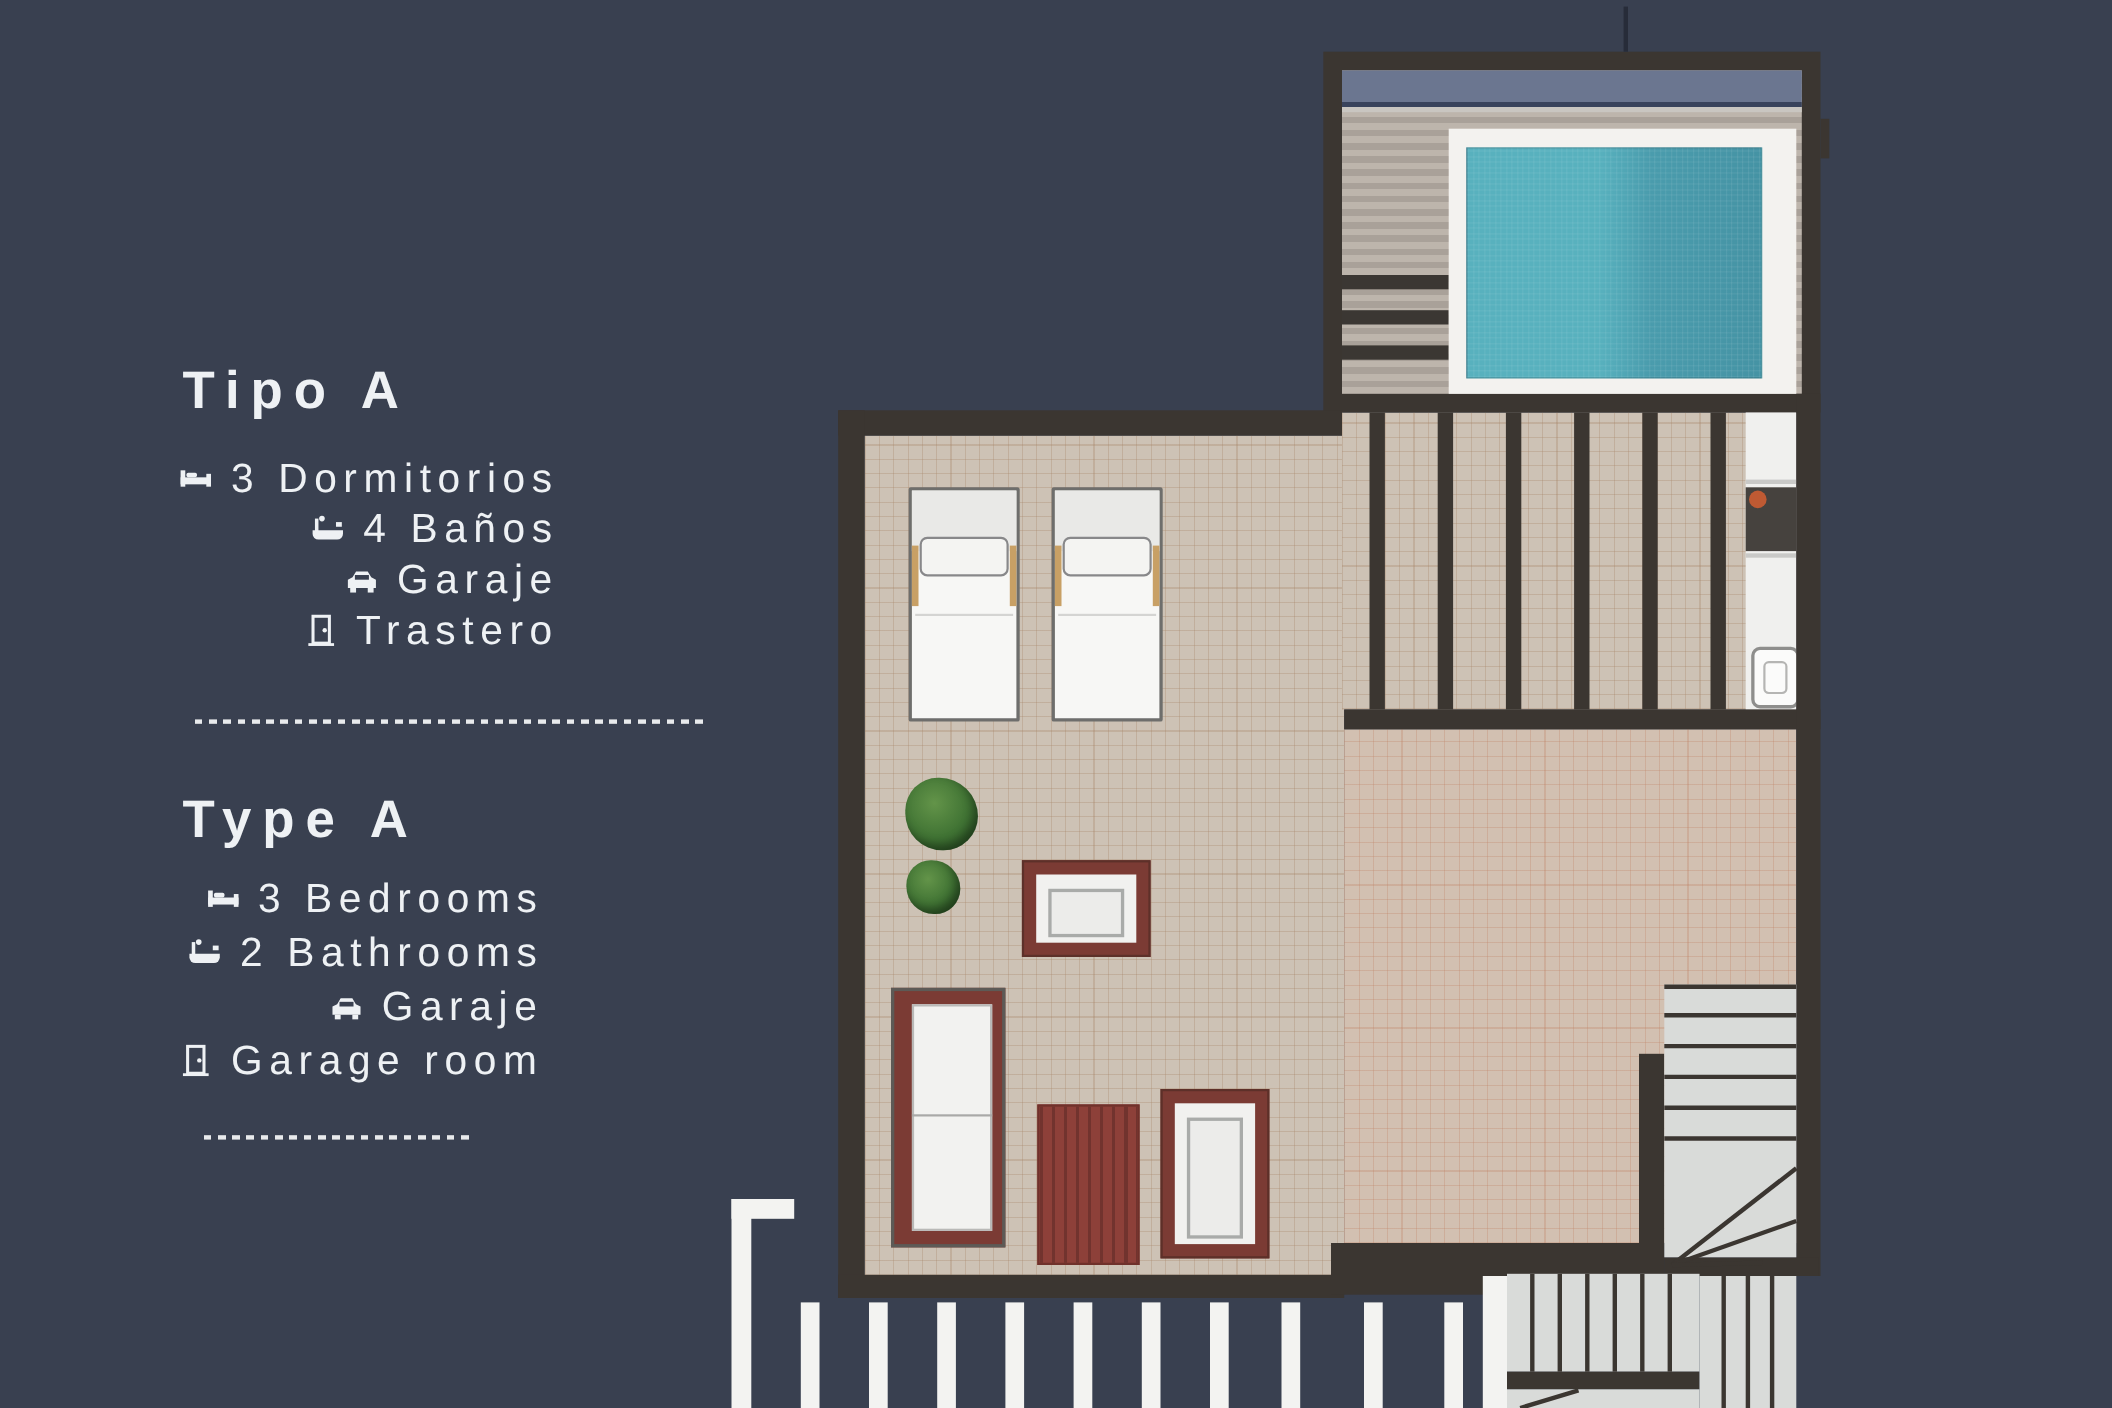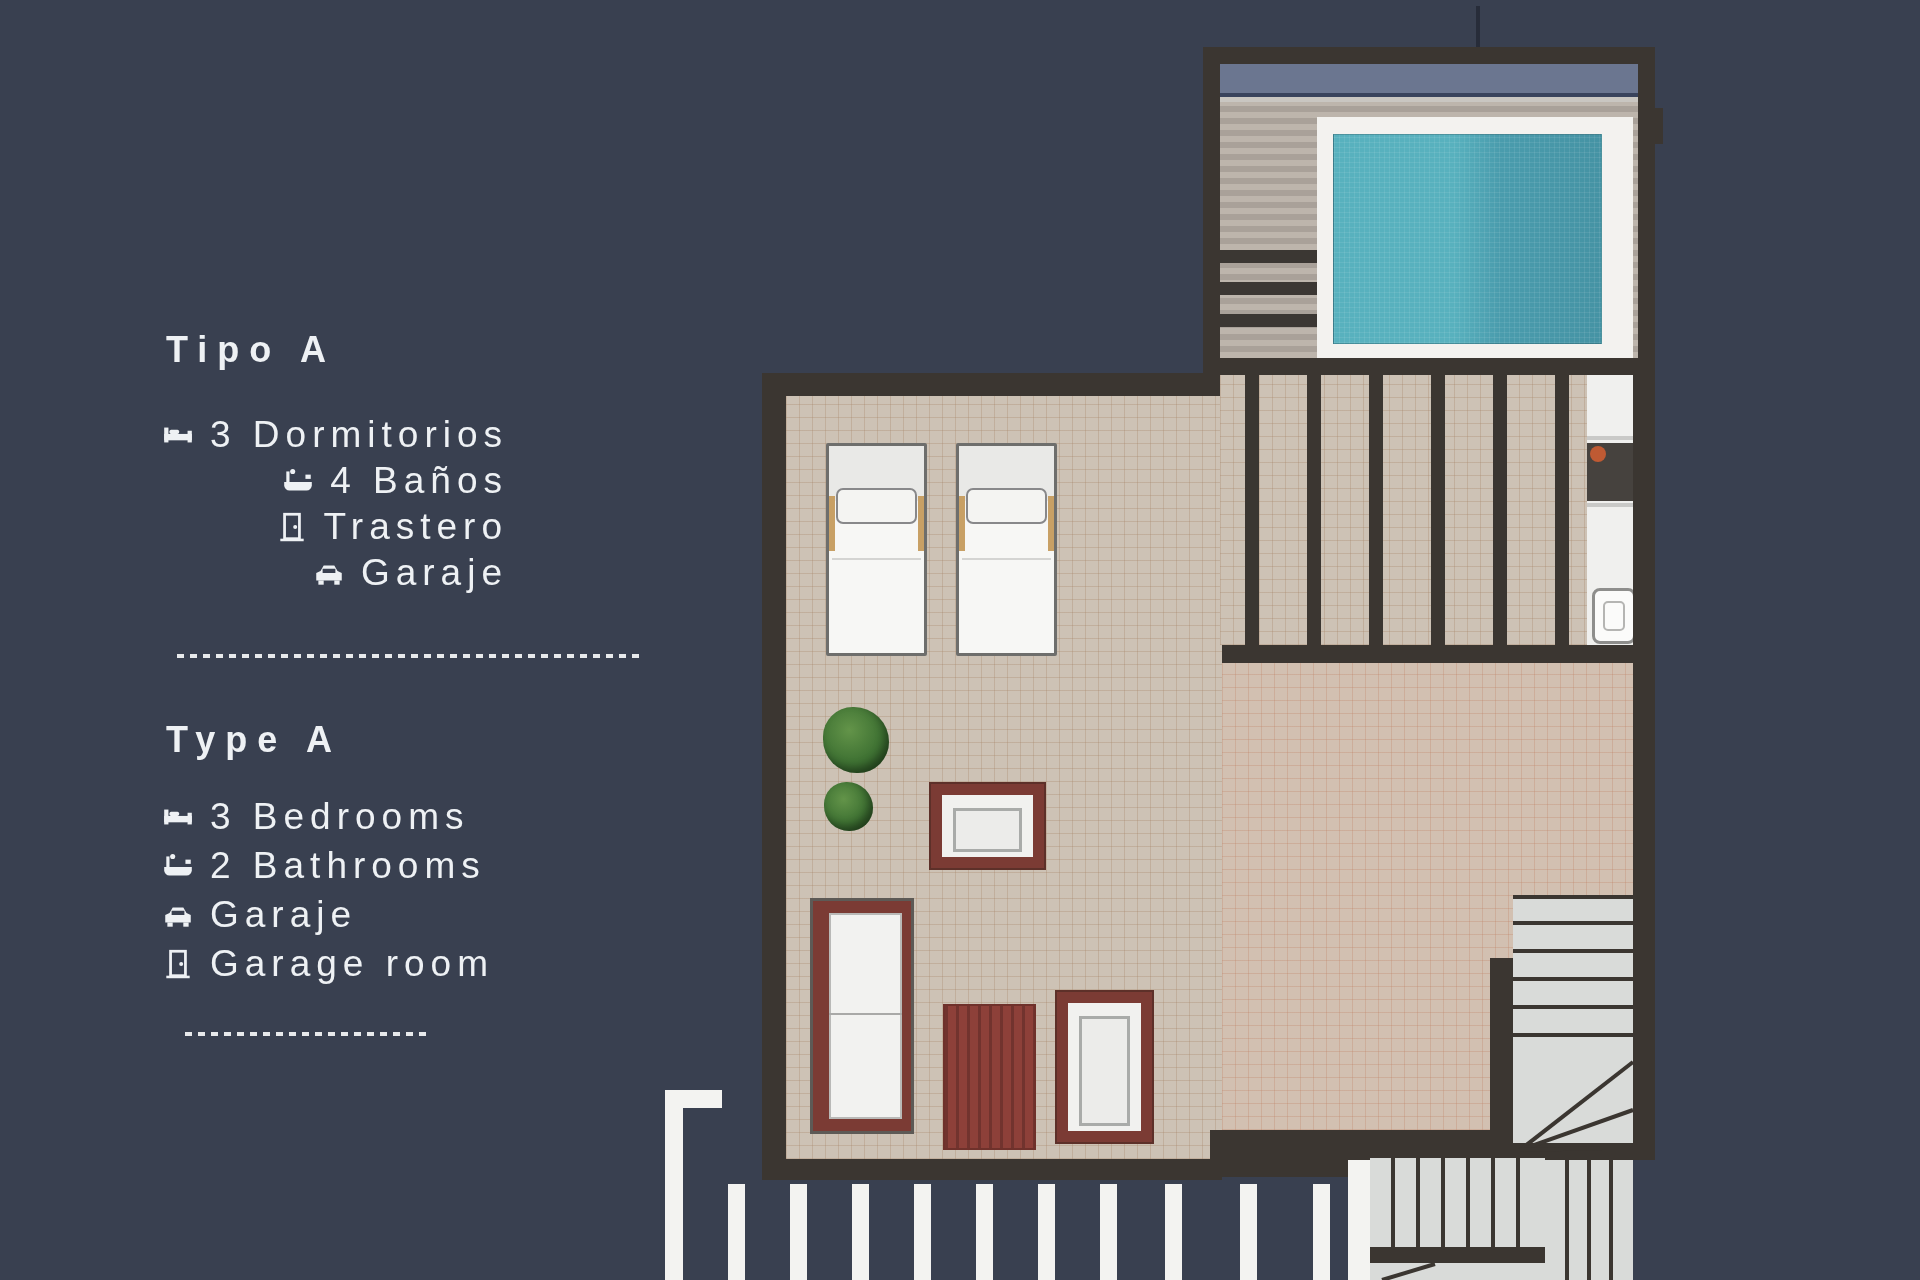--- a/index.html
+++ b/index.html
@@ -1,19 +1,19 @@
 <!DOCTYPE html>
 <html><head>
 <meta charset="utf-8">
 <style>
   html,body{margin:0;padding:0;background:#394050;}
   #stage{position:relative;width:1920px;height:1280px;background:#394050;overflow:hidden;
          font-family:"Liberation Sans",sans-serif;}
   
-  .sec-title{position:absolute;color:#eef1f4;font-size:36px;font-weight:800;letter-spacing:10px;line-height:1;}
+  .sec-title{position:absolute;color:#eef1f4;font-size:48px;font-weight:800;letter-spacing:10px;line-height:1;}
   .rows{position:absolute;display:flex;flex-direction:column;}
   .row{display:flex;align-items:center;gap:14px;}
   .row .ic{width:36px;height:36px;flex:0 0 36px;display:flex;align-items:center;justify-content:center;}
   .row .lb{color:#eef1f4;font-size:37px;font-weight:500;letter-spacing:6px;white-space:nowrap;line-height:1;}
   .dotted{position:absolute;height:4px;
           background:repeating-linear-gradient(90deg,#e8eaec 0 7px,transparent 7px 13px);}
   
   .wall{position:absolute;background:#3b3631;}
   .tick{position:absolute;background:#272c39;}
   .floor-tan{position:absolute;background-color:#cdc2b5;
@@ -83,46 +83,46 @@
             <rect x="5" y="7" width="3" height="11"></rect>
             <circle cx="11" cy="7" r="2.4"></circle>
             <path d="M3,17 h26 v3 a5,5 0 0 1 -5,5 h-16 a5,5 0 0 1 -5,-5 z"></path>
             <rect x="23" y="10" width="5" height="4"></rect>
           </svg>
       </span>
       <span class="lb">4 Baños</span>
     </div>
     <div class="row">
       <span class="ic">
+        <svg width="34" height="34" viewBox="0 0 32 32" fill="#eef1f4">
+            <path d="M4,23 v-7 l4,-2 l3,-5 h10 l3,5 l4,2 v7 z"></path>
+            <rect x="6" y="23" width="5" height="4"></rect>
+            <rect x="21" y="23" width="5" height="4"></rect>
+            <rect x="10" y="12" width="12" height="4" fill="#394050"></rect>
+          </svg>
+      </span>
+      <span class="lb">Garaje</span>
+    </div>
+    <div class="row">
+      <span class="ic">
         <svg width="34" height="34" viewBox="0 0 32 32">
             <rect x="9" y="4" width="14" height="23" fill="none" stroke="#eef1f4" stroke-width="2.6"></rect>
             <circle cx="19" cy="16" r="1.9" fill="#eef1f4"></circle>
             <rect x="5" y="27" width="22" height="2.4" fill="#eef1f4"></rect>
           </svg>
       </span>
       <span class="lb">Trastero</span>
     </div>
-    <div class="row">
-      <span class="ic">
-        <svg width="34" height="34" viewBox="0 0 32 32" fill="#eef1f4">
-            <path d="M4,23 v-7 l4,-2 l3,-5 h10 l3,5 l4,2 v7 z"></path>
-            <rect x="6" y="23" width="5" height="4"></rect>
-            <rect x="21" y="23" width="5" height="4"></rect>
-            <rect x="10" y="12" width="12" height="4" fill="#394050"></rect>
-          </svg>
-      </span>
-      <span class="lb">Garaje</span>
-    </div>
   </div>
 
   <div class="dotted" style="left:177px;top:654px;width:468px;"></div>
 
   <div class="sec-title" style="left:166px;top:722px;">Type A</div>
 
-  <div class="rows" style="left:160px;top:798px;gap:12px;">
+  <div class="rows" style="left:160px;top:798px;gap:12px;align-items:flex-end;">
     <div class="row">
       <span class="ic">
         <svg width="34" height="34" viewBox="0 0 32 32" fill="#eef1f4">
             <rect x="3" y="9" width="4" height="14"></rect>
             <rect x="25" y="12" width="4" height="11"></rect>
             <rect x="3" y="15" width="26" height="6"></rect>
             <rect x="8" y="11" width="9" height="4" rx="1.5"></rect>
           </svg>
       </span>
       <span class="lb">3 Bedrooms</span>

